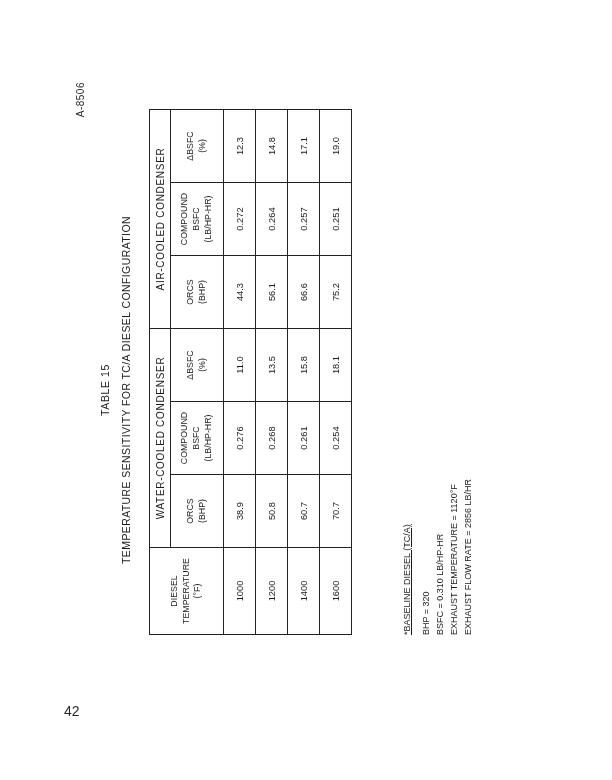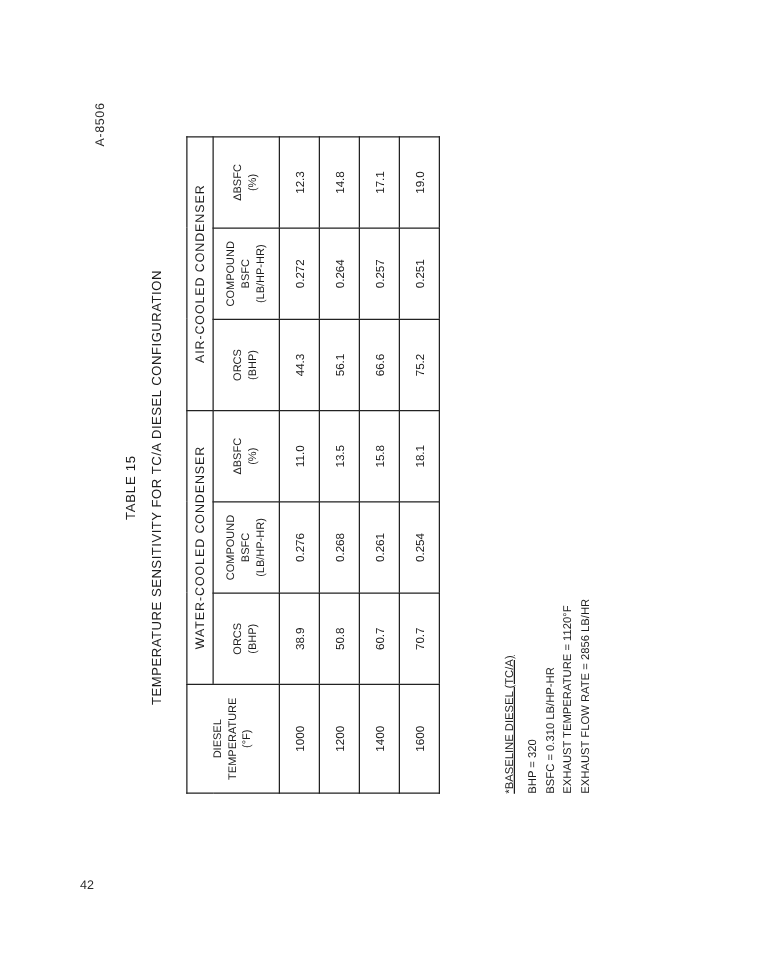--- a/index.html
+++ b/index.html
@@ -124,21 +124,21 @@
     margin-bottom: 5px;
   }
   .footnotes .fn-line {
     white-space: pre;
   }
 
   .page-number {
     position: absolute;
     left: 64px;
     top: 703px;
-    font-size: 10px;
+    font-size: 14px;
     color: #2a2a2a;
   }
 </style>
 </head>
 <body>
 
 <div id="page">
   <div class="rot-wrap">
     <div class="doc-inner">
 

